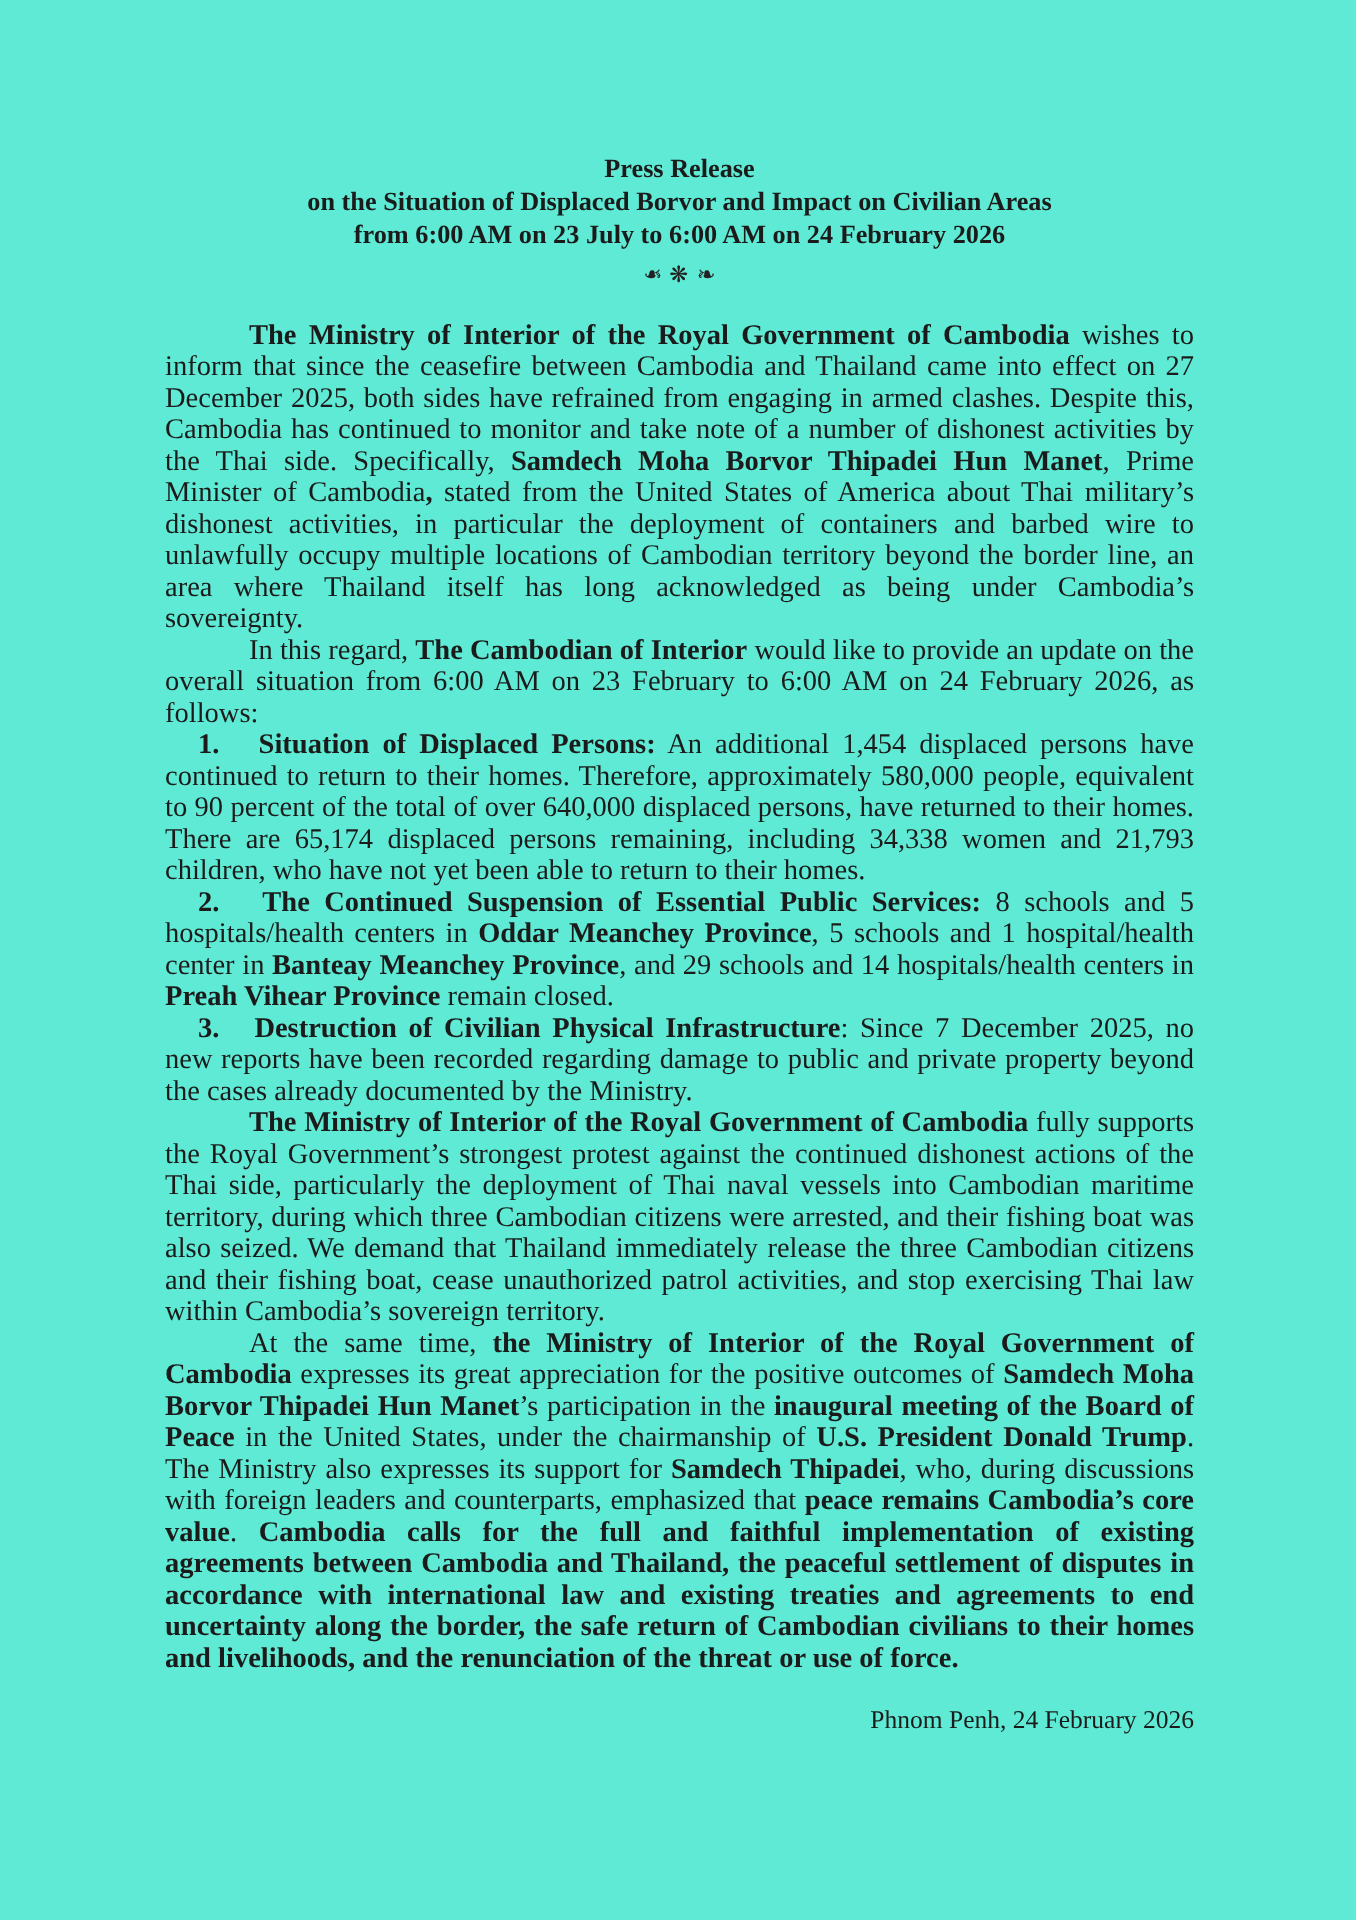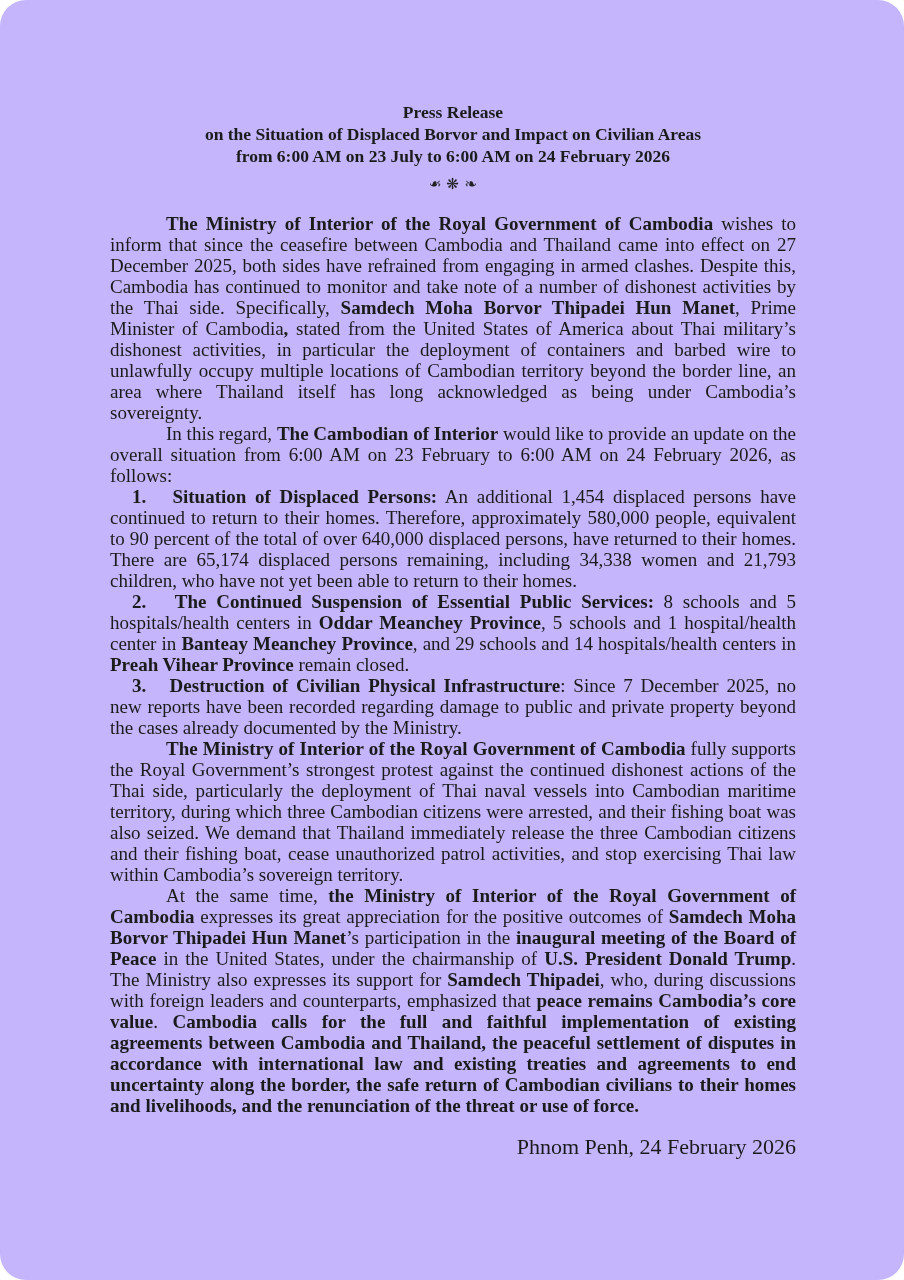--- a/index.html
+++ b/index.html
@@ -4,25 +4,24 @@
 <style>
   html, body {
     margin: 0;
     padding: 0;
     background: #ffffff;
   }
   .page {
     position: relative;
     width: 904px;
     height: 1280px;
-    background: #c4b5fd;
+    background: #5eead4;
     overflow: hidden;
     font-family: "Liberation Serif", "DejaVu Serif", serif;
     color: #1b1b1b;
-    border-radius: 26px;
   }
   .content {
     position: absolute;
     left: 110px;
     top: 101px;
     width: 686px;
   }
   .title-line {
     text-align: center;
     font-weight: bold;
@@ -50,21 +49,21 @@
   }
   .body-text p {
     margin: 0;
     padding: 0;
   }
   p.p-indent { text-indent: 56px; }
   p.p-list   { text-indent: 22px; }
   .b { font-weight: bold; }
   .dateline {
     margin-top: 20px;
-    font-size: 22px;
+    font-size: 17px;
     line-height: 21px;
     text-align: right;
   }
 </style>
 </head>
 <body>
 
 <div class="page">
   <div class="content">
 

